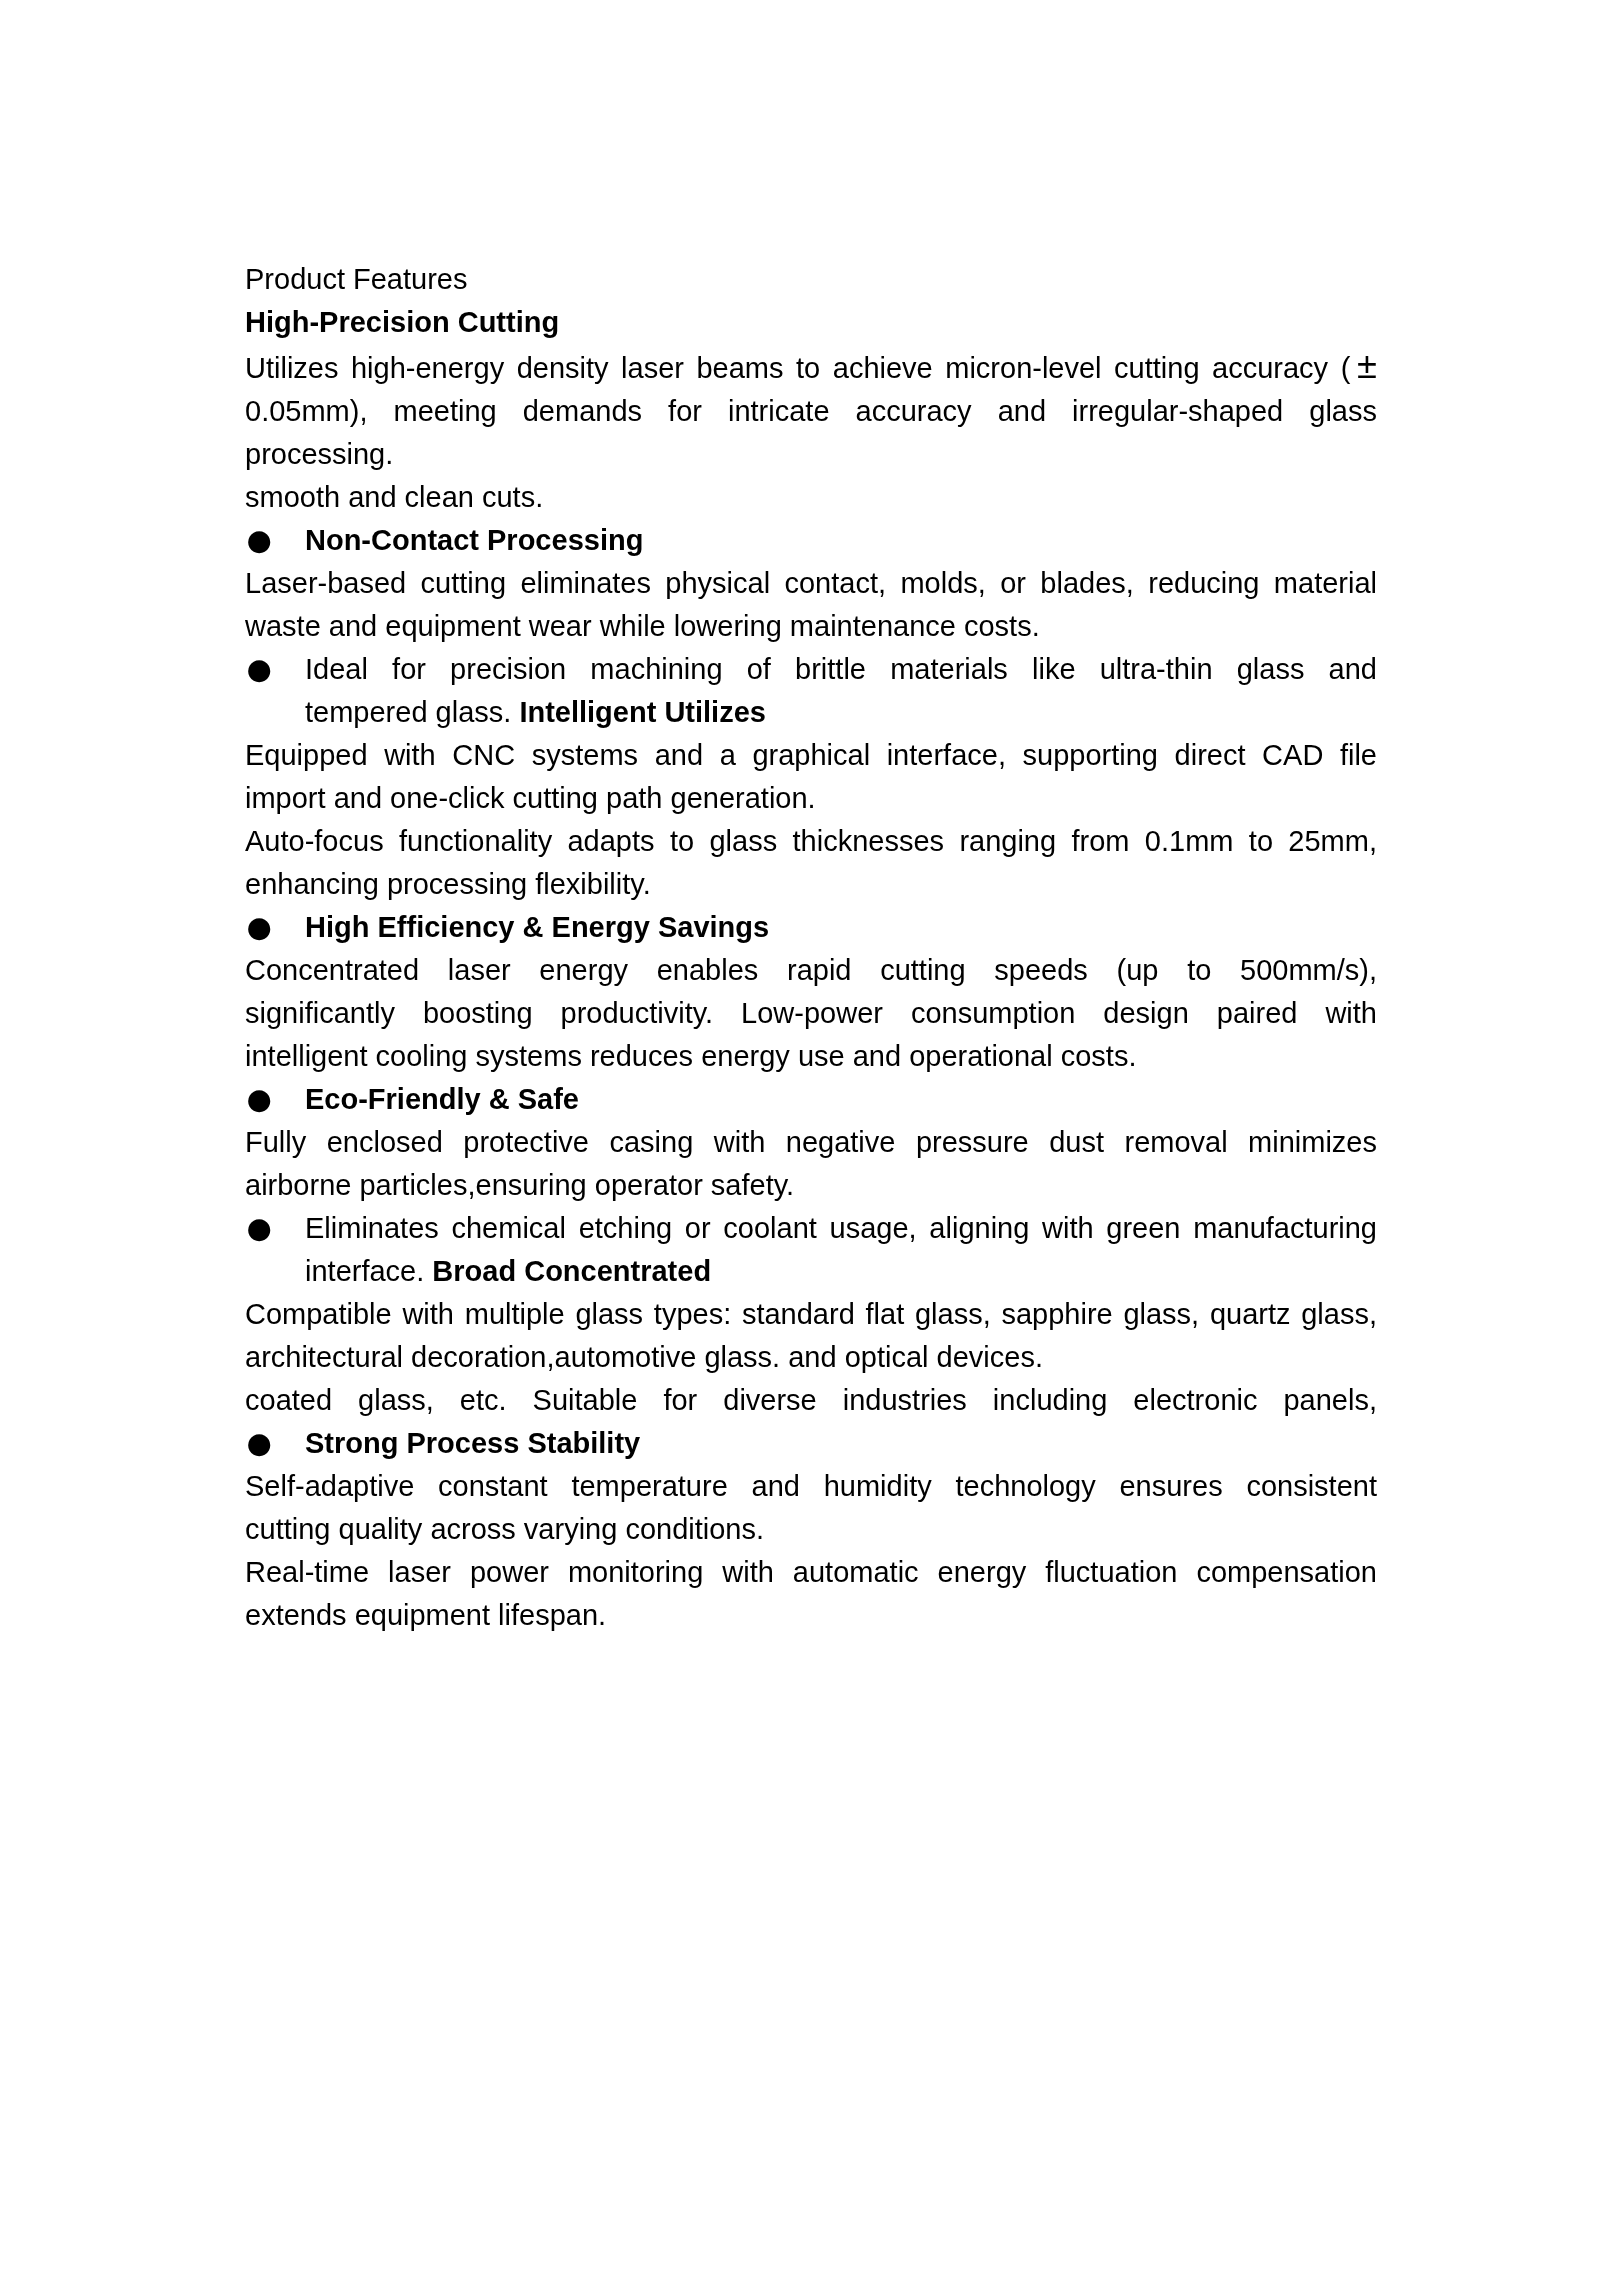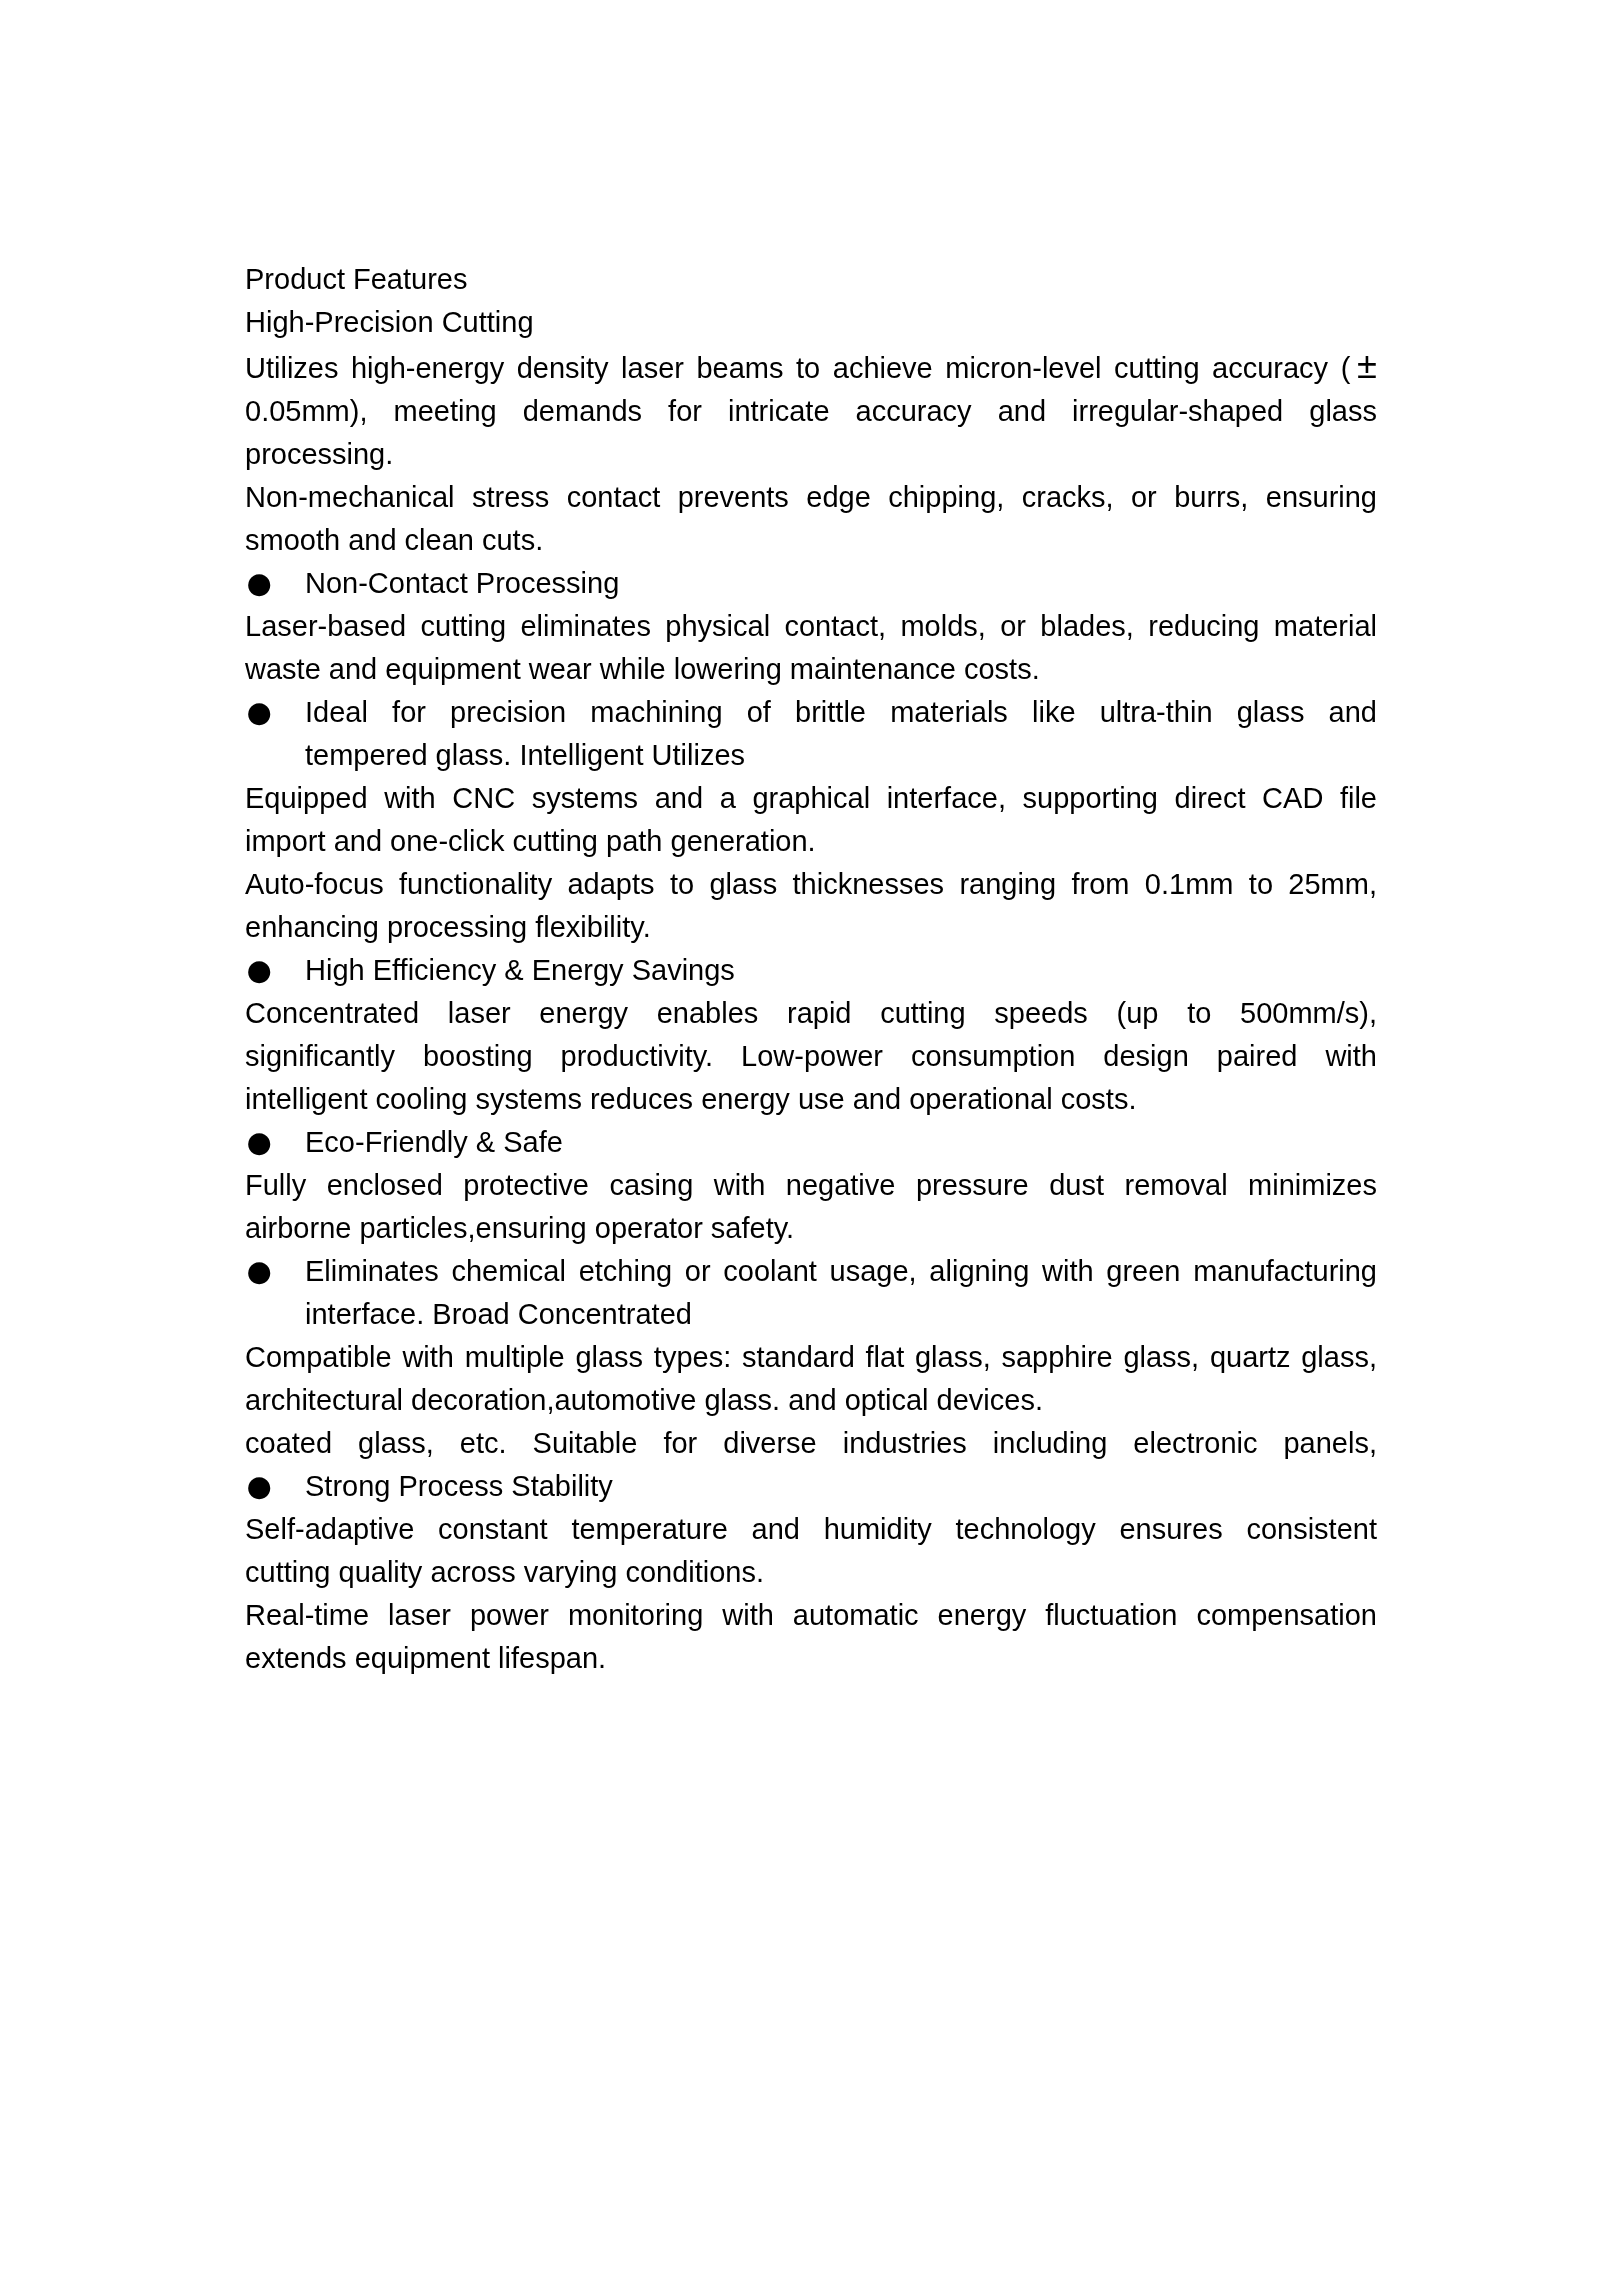--- a/index.html
+++ b/index.html
@@ -47,38 +47,37 @@
     padding-left: 60px;
   }
   .bullet {
     position: absolute;
     left: 1.4px;
     top: 0;
     font-family: "DejaVu Sans", sans-serif;
     font-size: 29px;
   }
   .seg.b {
-    font-weight: normal;
+    font-weight: bold;
   }
   .seg.wide {
     font-size: 1.25em;
     padding-left: 6.8px;
   }
 </style>
 </head>
 <body>
 
 <div class="page">
   <div class="content">
       <div class="line"><span class="seg">Product Features</span></div>
       <div class="line"><span class="seg b">High-Precision Cutting</span></div>
       <div class="line just"><span class="seg">Utilizes high-energy density laser beams to achieve micron-level cutting accuracy (</span><span class="seg wide">±</span></div>
       <div class="line just"><span class="seg">0.05mm), meeting demands for intricate accuracy and irregular-shaped glass</span></div>
       <div class="line"><span class="seg">processing.</span></div>
-      <div class="line just"><span class="seg">Non-mechanical stress contact prevents edge chipping, cracks, or burrs, ensuring</span></div>
       <div class="line"><span class="seg">smooth and clean cuts.</span></div>
       <div class="line withbullet"><span class="bullet">●</span><span class="seg b">Non-Contact Processing</span></div>
       <div class="line just"><span class="seg">Laser-based cutting eliminates physical contact, molds, or blades, reducing material</span></div>
       <div class="line"><span class="seg">waste and equipment wear while lowering maintenance costs.</span></div>
       <div class="line just withbullet"><span class="bullet">●</span><span class="seg">Ideal for precision machining of brittle materials like ultra-thin glass and</span></div>
       <div class="line indent"><span class="seg">tempered glass. </span><span class="seg b">Intelligent Utilizes</span></div>
       <div class="line just"><span class="seg">Equipped with CNC systems and a graphical interface, supporting direct CAD file</span></div>
       <div class="line"><span class="seg">import and one-click cutting path generation.</span></div>
       <div class="line just"><span class="seg">Auto-focus functionality adapts to glass thicknesses ranging from 0.1mm to 25mm,</span></div>
       <div class="line"><span class="seg">enhancing processing flexibility.</span></div>

